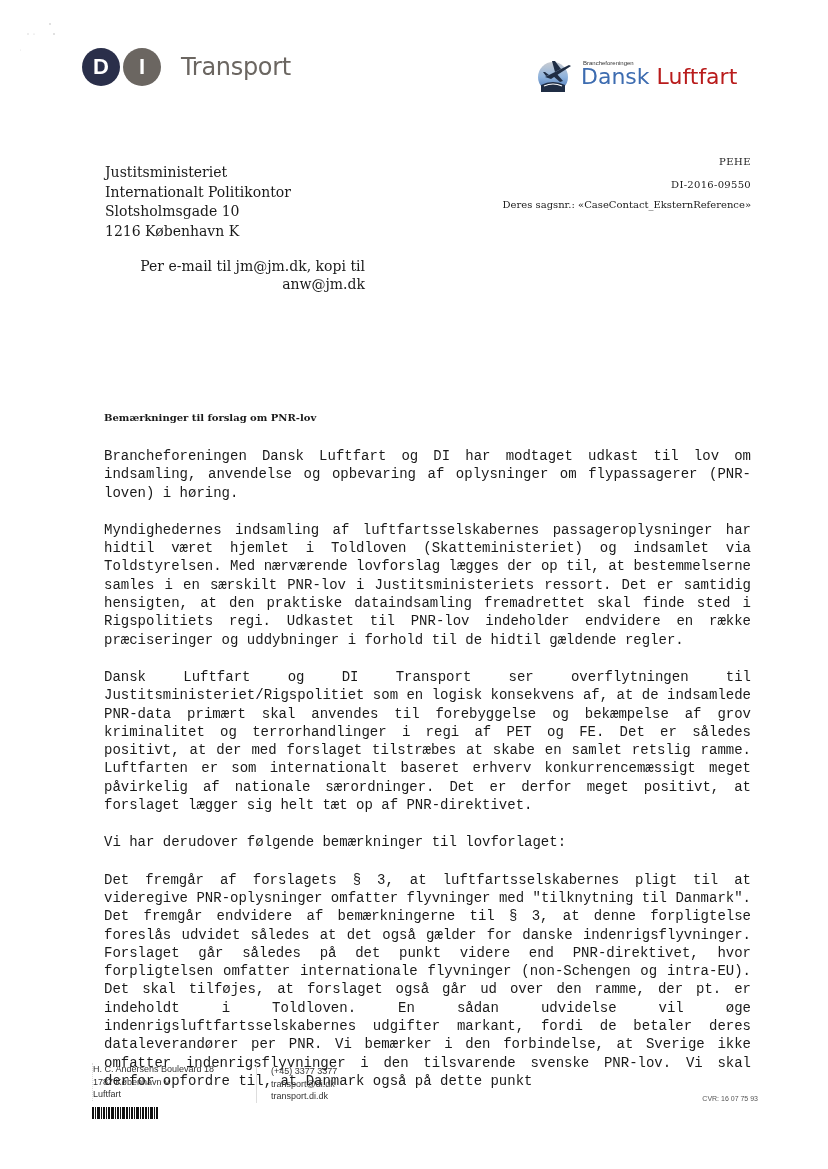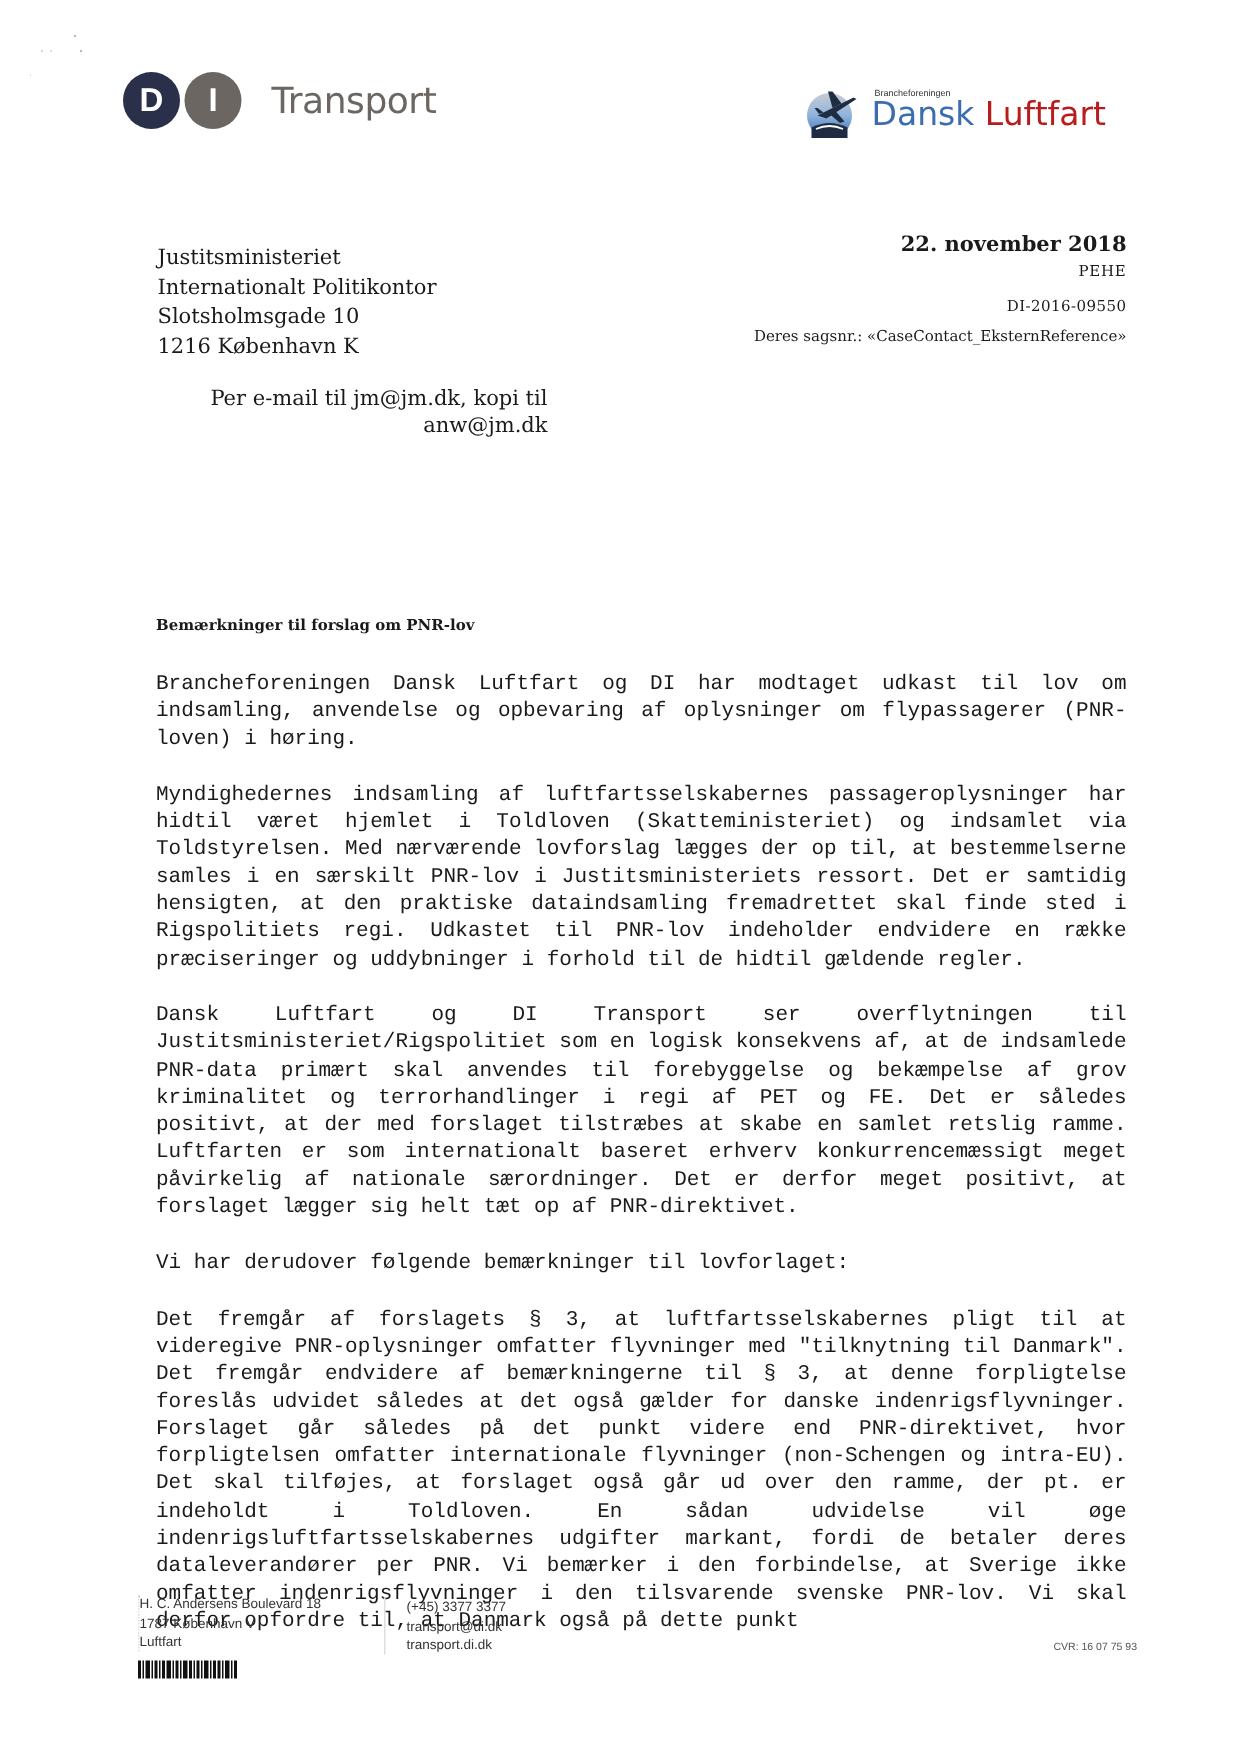--- a/index.html
+++ b/index.html
@@ -95,21 +95,20 @@
 
 <div class="recipient serif">
   <div>Justitsministeriet</div>
   <div>Internationalt Politikontor</div>
   <div>Slotsholmsgade 10</div>
   <div>1216 København K</div>
 </div>
 <div class="email-line serif">Per e-mail til jm@jm.dk, kopi til anw@jm.dk</div>
 
 <div class="meta serif">
-  <div class="meta-date">22. november 2018</div>
   <div class="meta-init">PEHE</div>
   <div class="meta-case">DI-2016-09550</div>
   <div class="meta-ref">Deres sagsnr.: «CaseContact_EksternReference»</div>
 </div>
 
 <div class="subject serif">Bemærkninger til forslag om PNR-lov</div>
 
 <div class="content serif">
   <p>Brancheforeningen Dansk Luftfart og DI har modtaget udkast til lov om indsamling, anvendelse og opbevaring af oplysninger om flypassagerer (PNR-loven) i høring.</p>
   <p>Myndighedernes indsamling af luftfartsselskabernes passageroplysninger har hidtil været hjemlet i Toldloven (Skatteministeriet) og indsamlet via Toldstyrelsen. Med nærværende lovforslag lægges der op til, at bestemmelserne samles i en særskilt PNR-lov i Justitsministeriets ressort. Det er samtidig hensigten, at den praktiske dataindsamling fremadrettet skal finde sted i Rigspolitiets regi. Udkastet til PNR-lov indeholder endvidere en række præciseringer og uddybninger i forhold til de hidtil gældende regler.</p>

